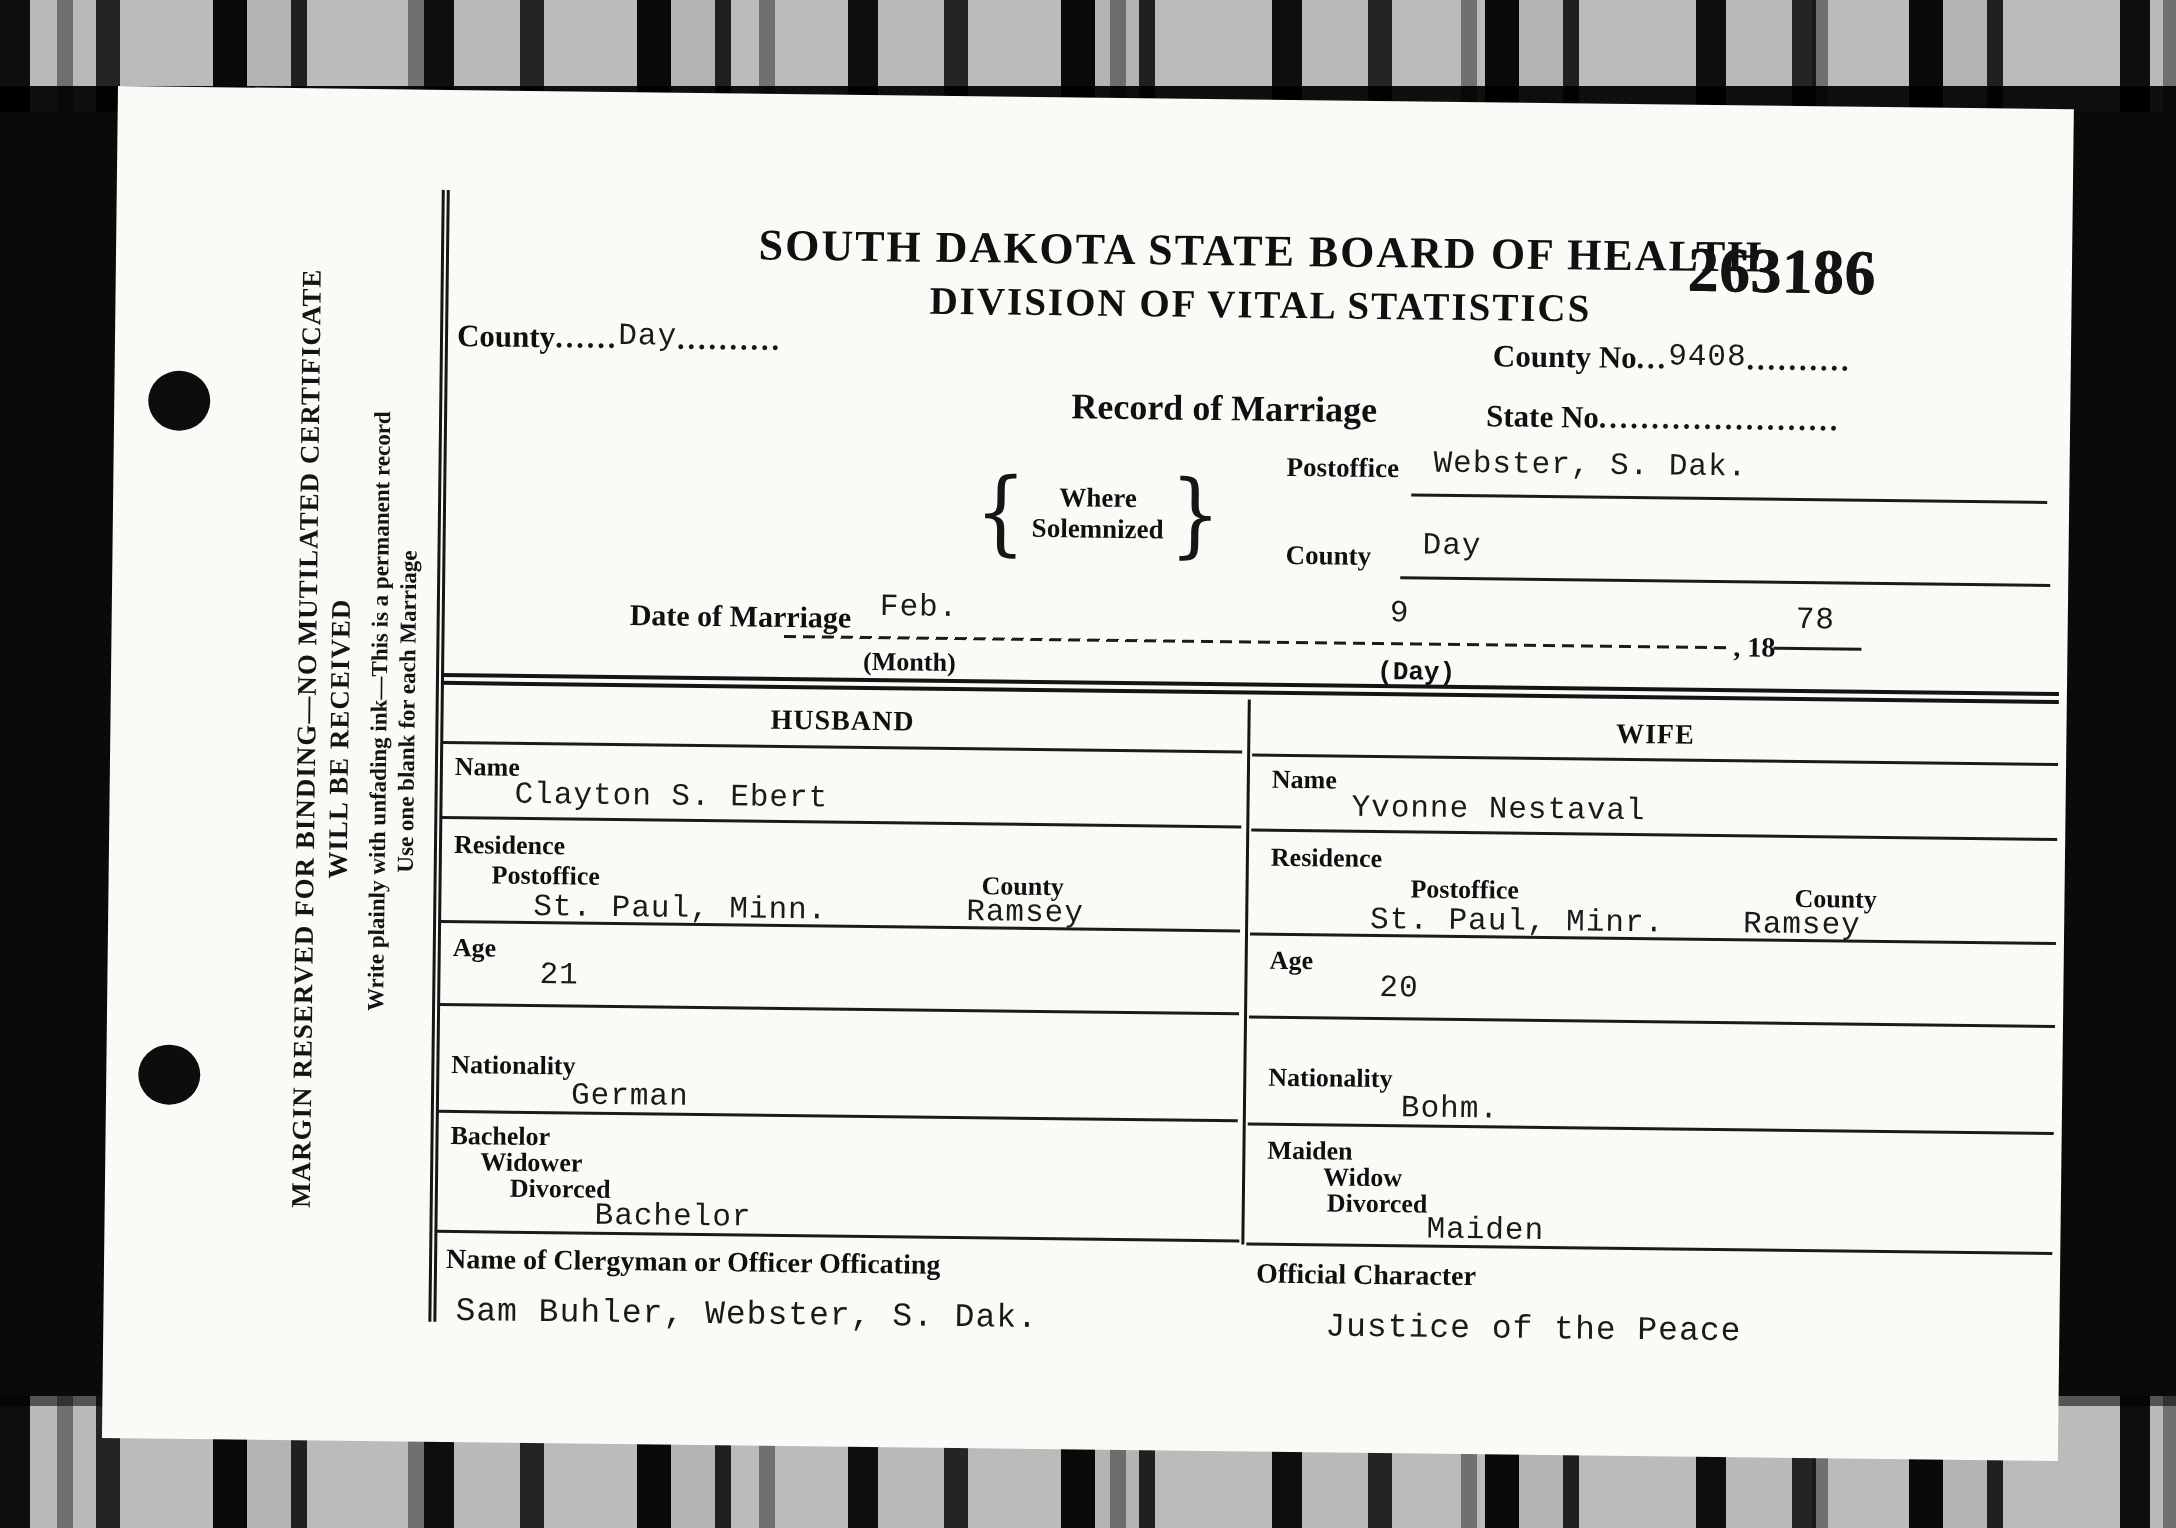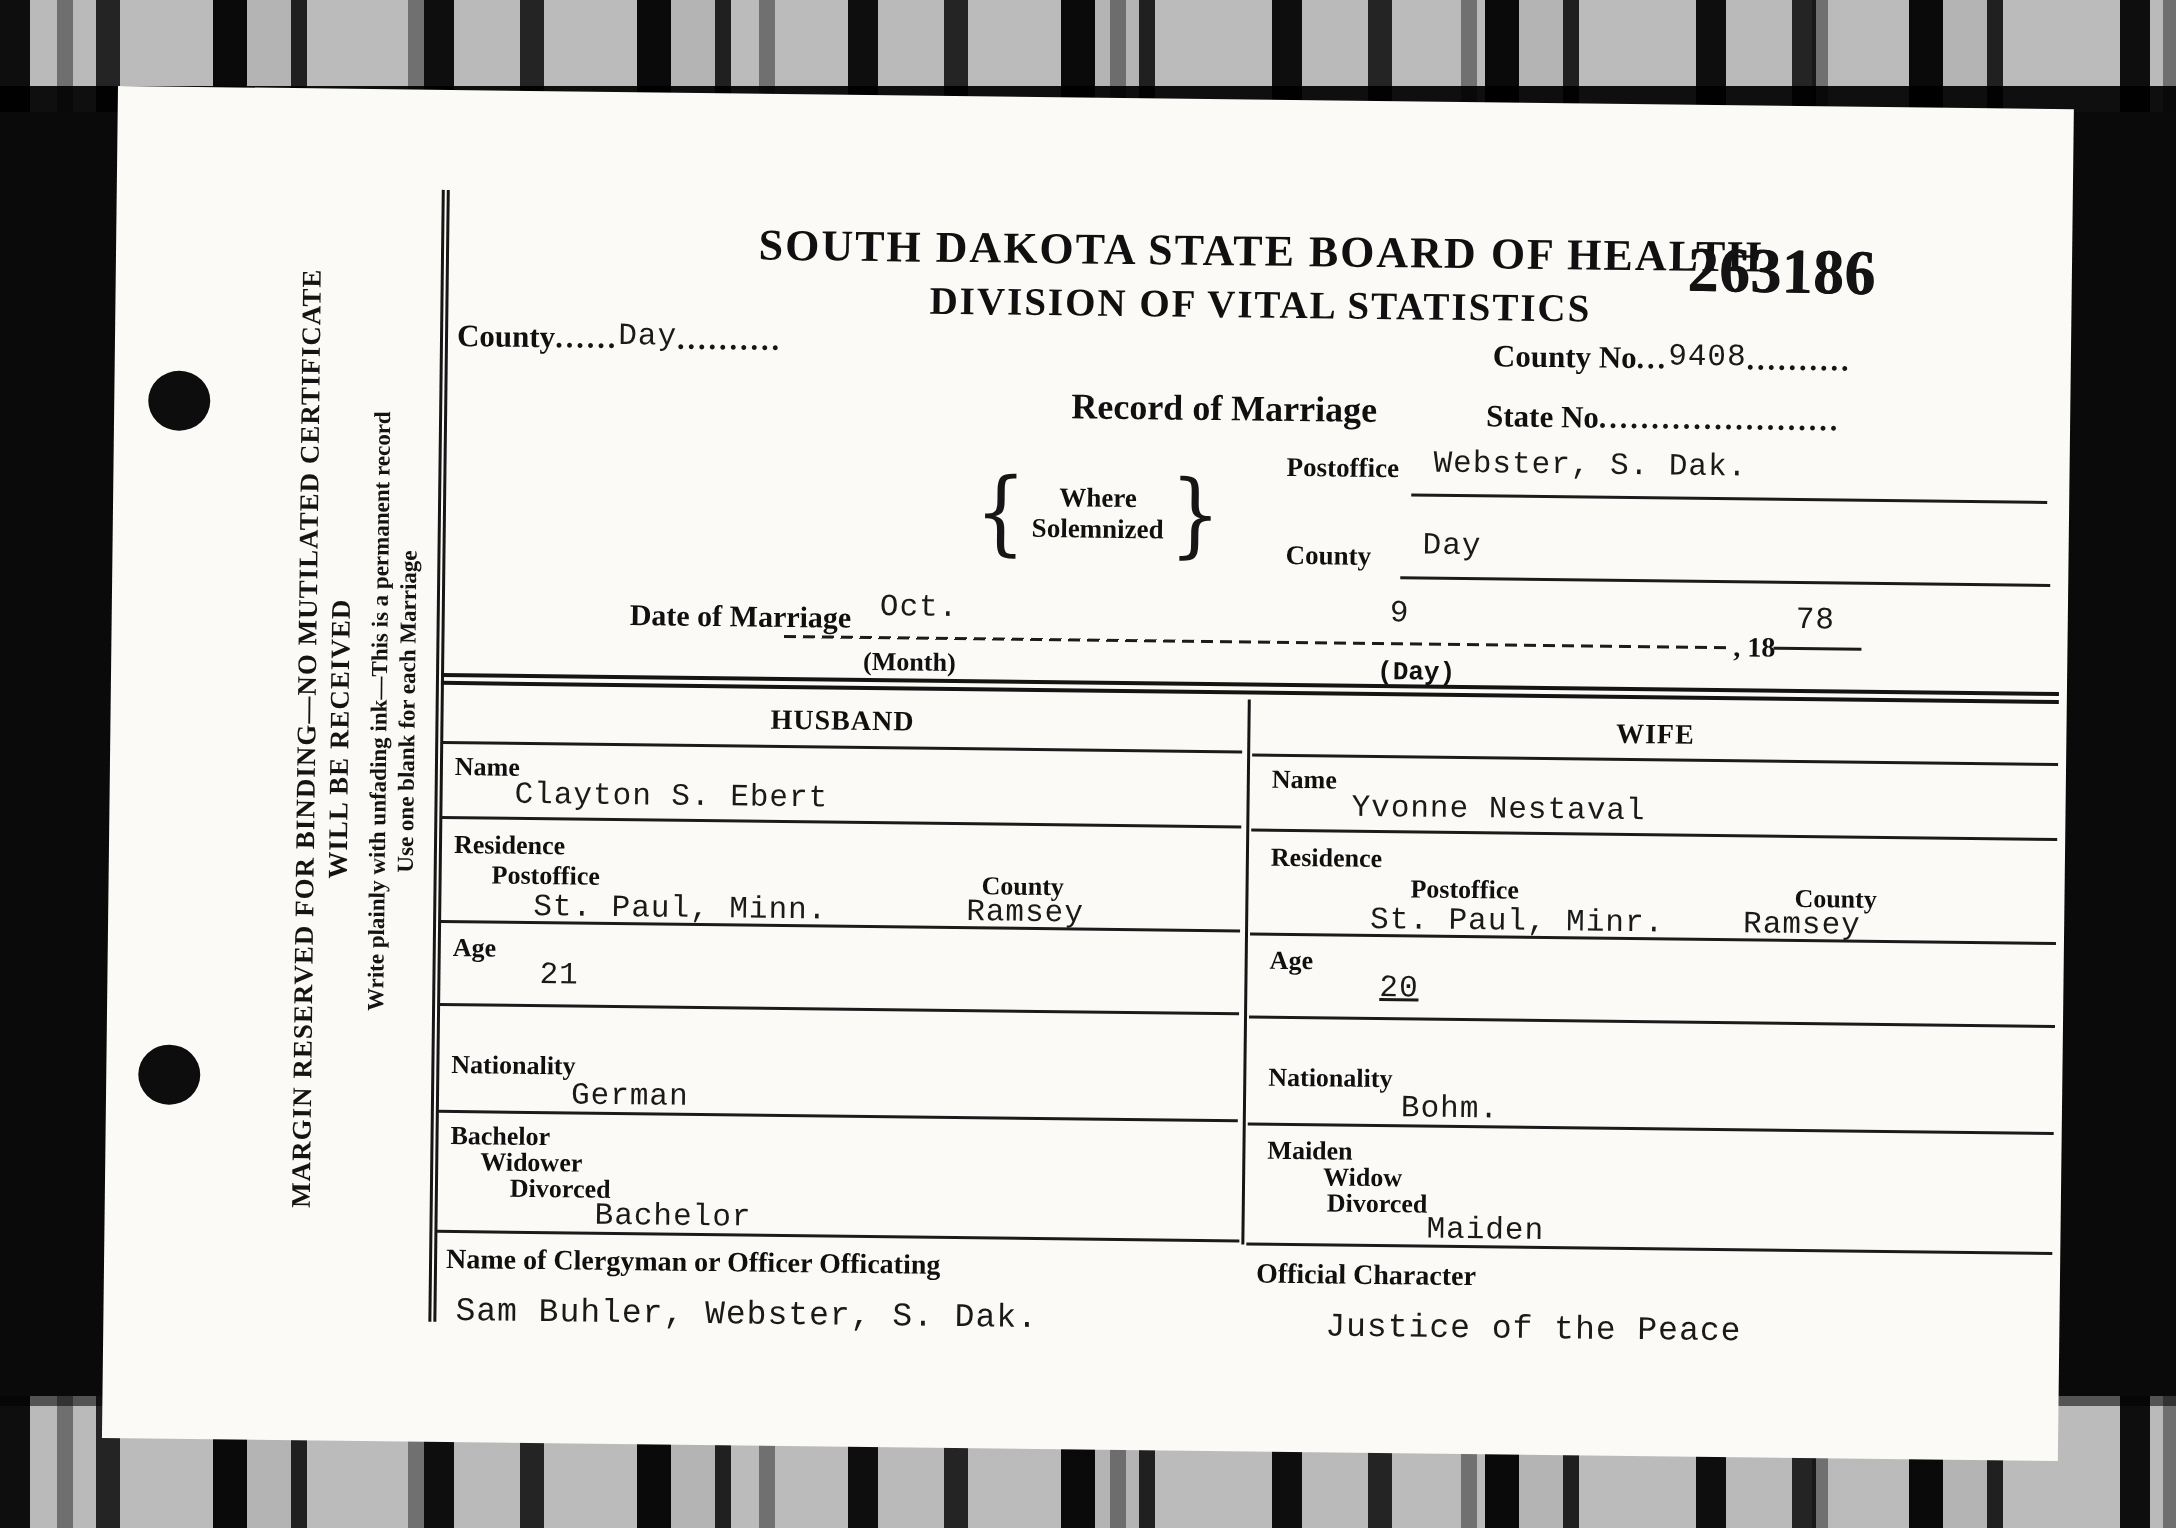--- a/index.html
+++ b/index.html
@@ -115,21 +115,21 @@
       </span>
       <span class="brace">}</span>
     </div>
 
     <div class="abs lbl s27" style="left:1173px;top:440px;">County</div>
     <div class="abs typed" style="left:1310px;top:426px;">Day</div>
     <div class="ul" style="left:1288px;top:475px;width:650px;"></div>
 
     <div class="abs lbl s30" style="left:518px;top:506px;">Date of Marriage</div>
     <div class="dashes" style="left:672px;top:541px;width:948px;"></div>
-    <div class="abs typed" style="left:768px;top:494px;">Oct.</div>
+    <div class="abs typed" style="left:768px;top:494px;">Feb.</div>
     <div class="abs lbl s26" style="left:752px;top:552px;">(Month)</div>
     <div class="abs typed" style="left:1278px;top:494px;">9</div>
     <div class="abs lbl s26" style="left:1266px;top:556px;font-family:Liberation Mono, monospace;">(Day)</div>
     <div class="abs lbl s28" style="left:1622px;top:526px;">, 18</div>
     <div class="abs typed" style="left:1684px;top:496px;">78</div>
     <div class="ul" style="left:1662px;top:541px;width:88px;"></div>
 
     <div class="hrule-double"></div>
     <div class="vdivider"></div>
 
@@ -154,21 +154,21 @@
     <div class="abs lbl s26" style="left:1302px;top:773px;">Postoffice</div>
     <div class="abs lbl s26" style="left:1686px;top:778px;">County</div>
     <div class="abs typed" style="left:1262px;top:801px;">St. Paul, Minr.</div>
     <div class="abs typed" style="left:1635px;top:801px;">Ramsey</div>
     <div class="ul" style="left:332px;top:830px;width:800px;"></div>
     <div class="ul" style="left:1142px;top:833px;width:806px;"></div>
 
     <div class="abs lbl s26" style="left:345px;top:843px;">Age</div>
     <div class="abs typed" style="left:432px;top:866px;text-align:right;">21</div>
     <div class="abs lbl s26" style="left:1162px;top:846px;">Age</div>
-    <div class="abs typed" style="left:1272px;top:869px;text-decoration:underline;">20</div>
+    <div class="abs typed" style="left:1272px;top:869px;">20</div>
     <div class="ul" style="left:332px;top:913px;width:800px;"></div>
     <div class="ul" style="left:1142px;top:916px;width:806px;"></div>
 
     <div class="abs lbl s26" style="left:345px;top:960px;">Nationality</div>
     <div class="abs typed" style="left:465px;top:986px;">German</div>
     <div class="abs lbl s26" style="left:1162px;top:963px;">Nationality</div>
     <div class="abs typed" style="left:1295px;top:989px;">Bohm.</div>
     <div class="ul" style="left:332px;top:1020px;width:800px;"></div>
     <div class="ul" style="left:1142px;top:1023px;width:806px;"></div>
 

